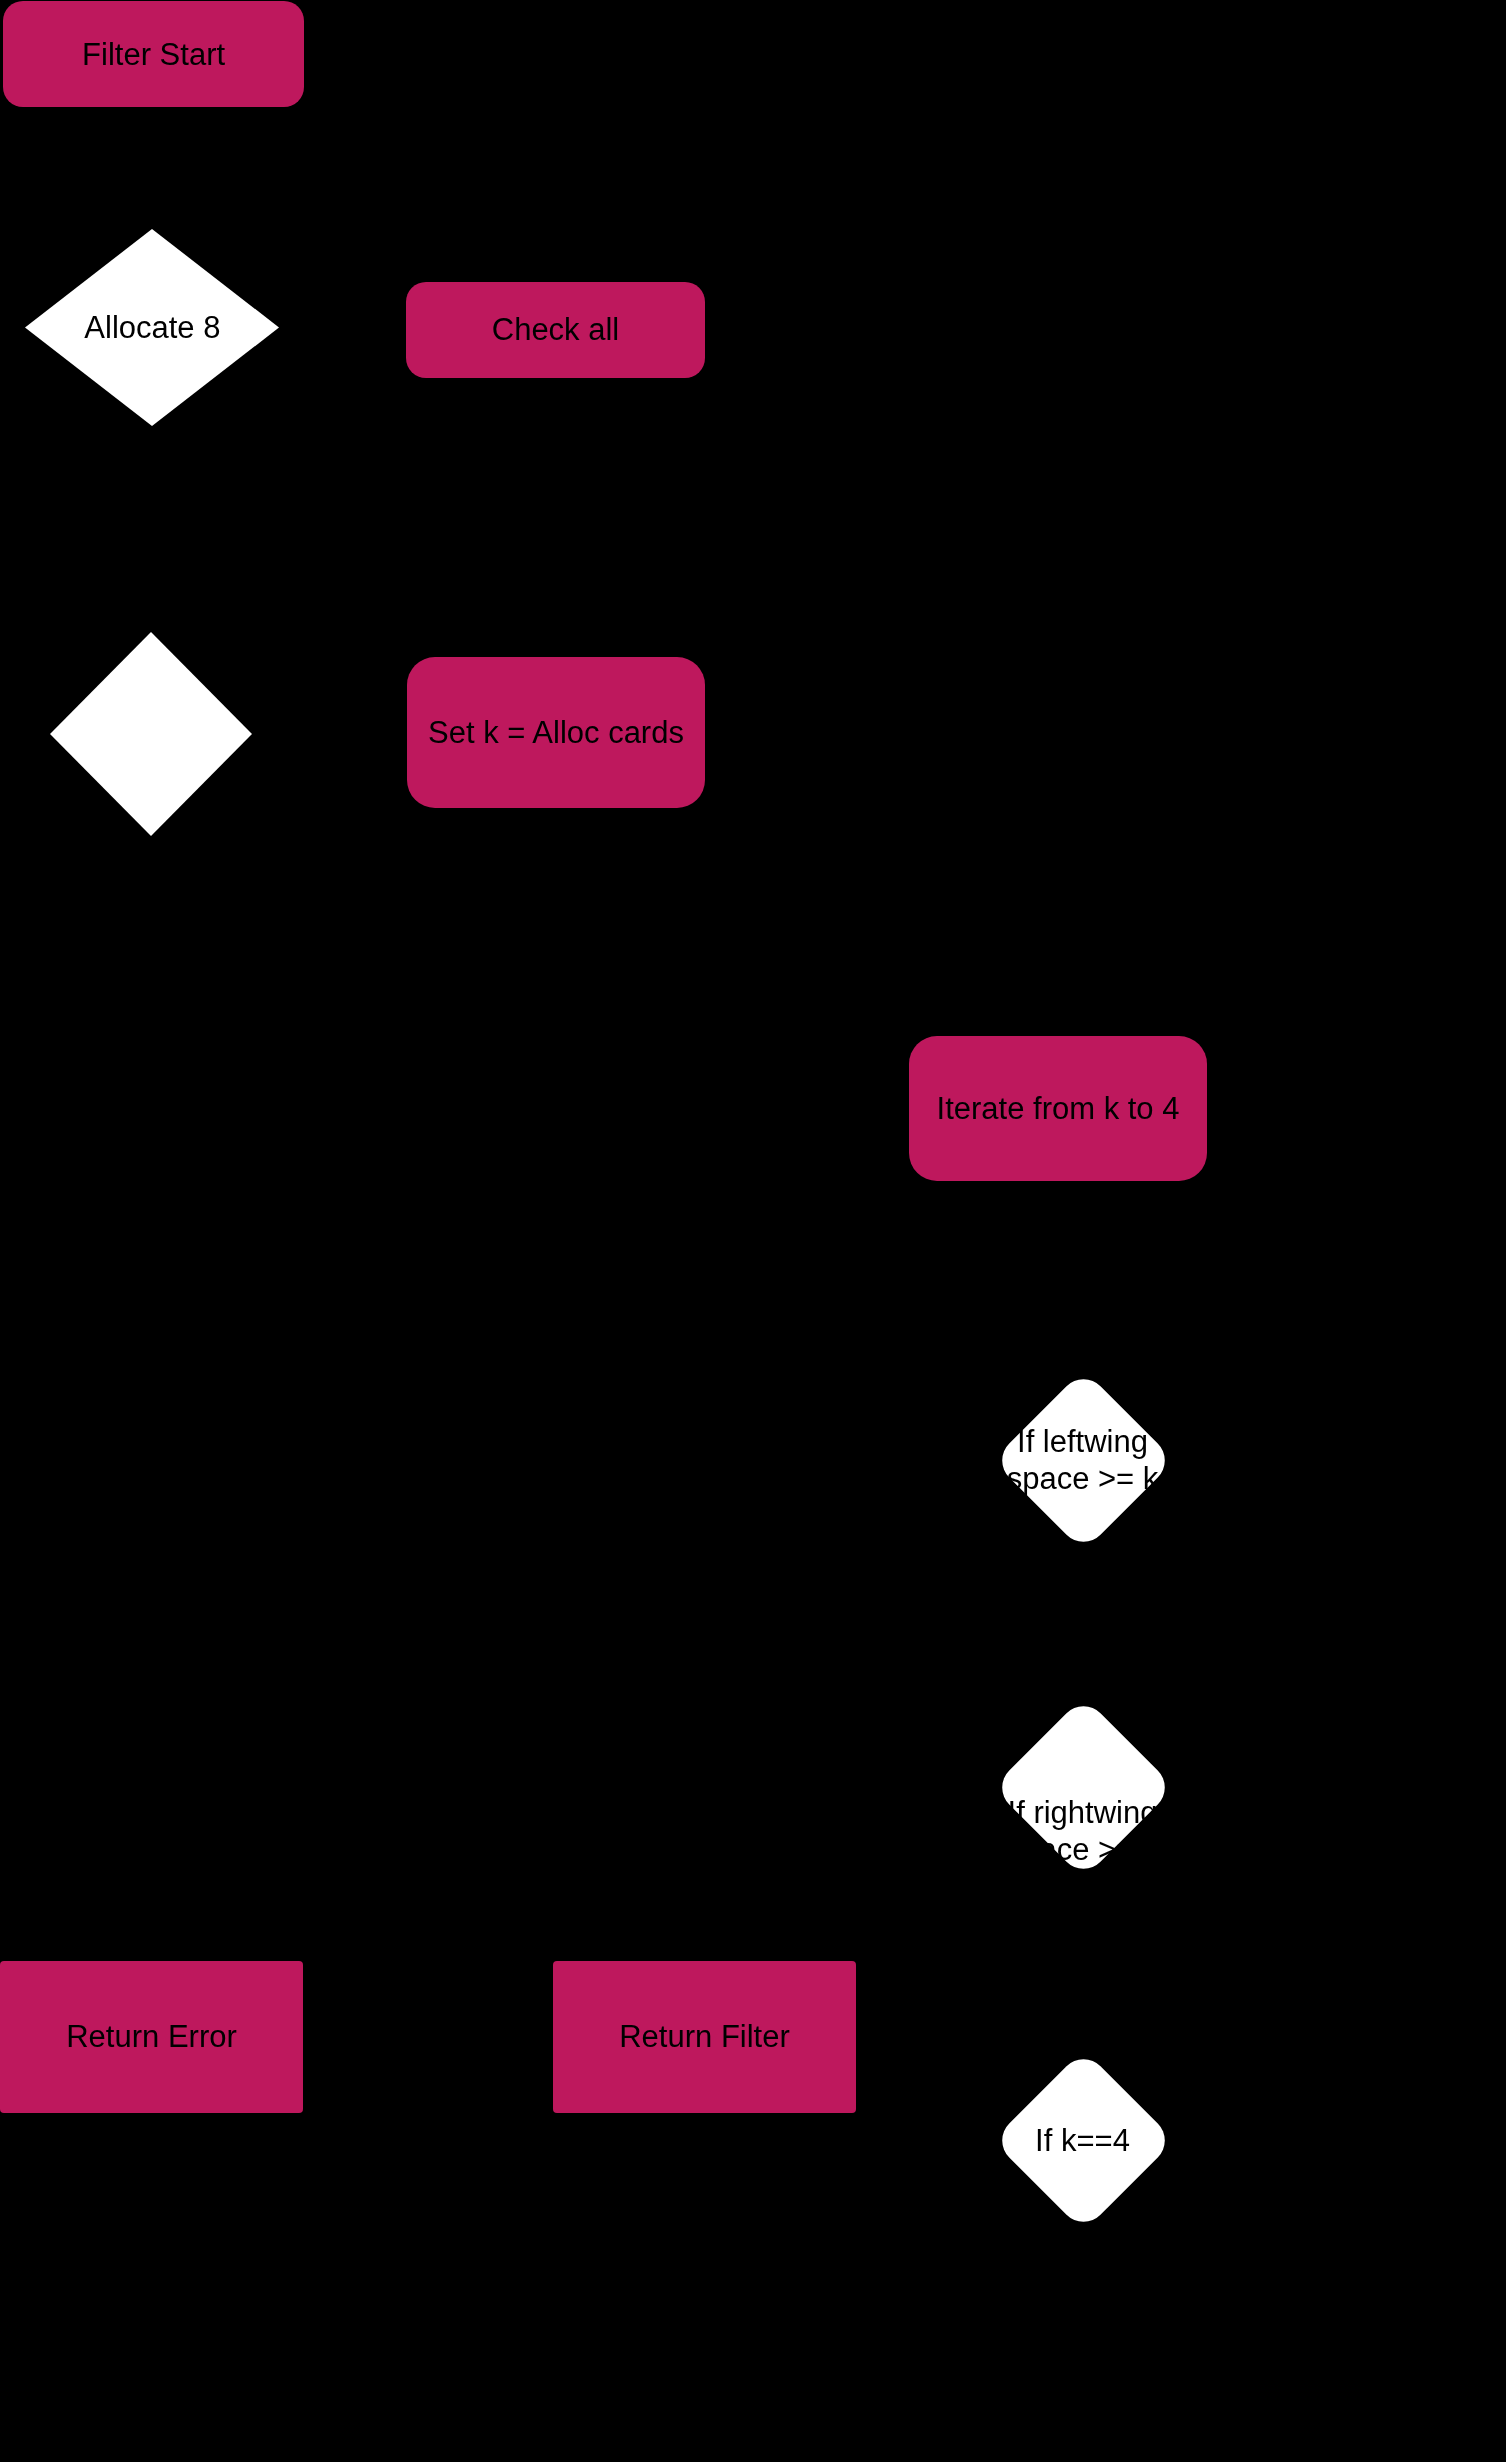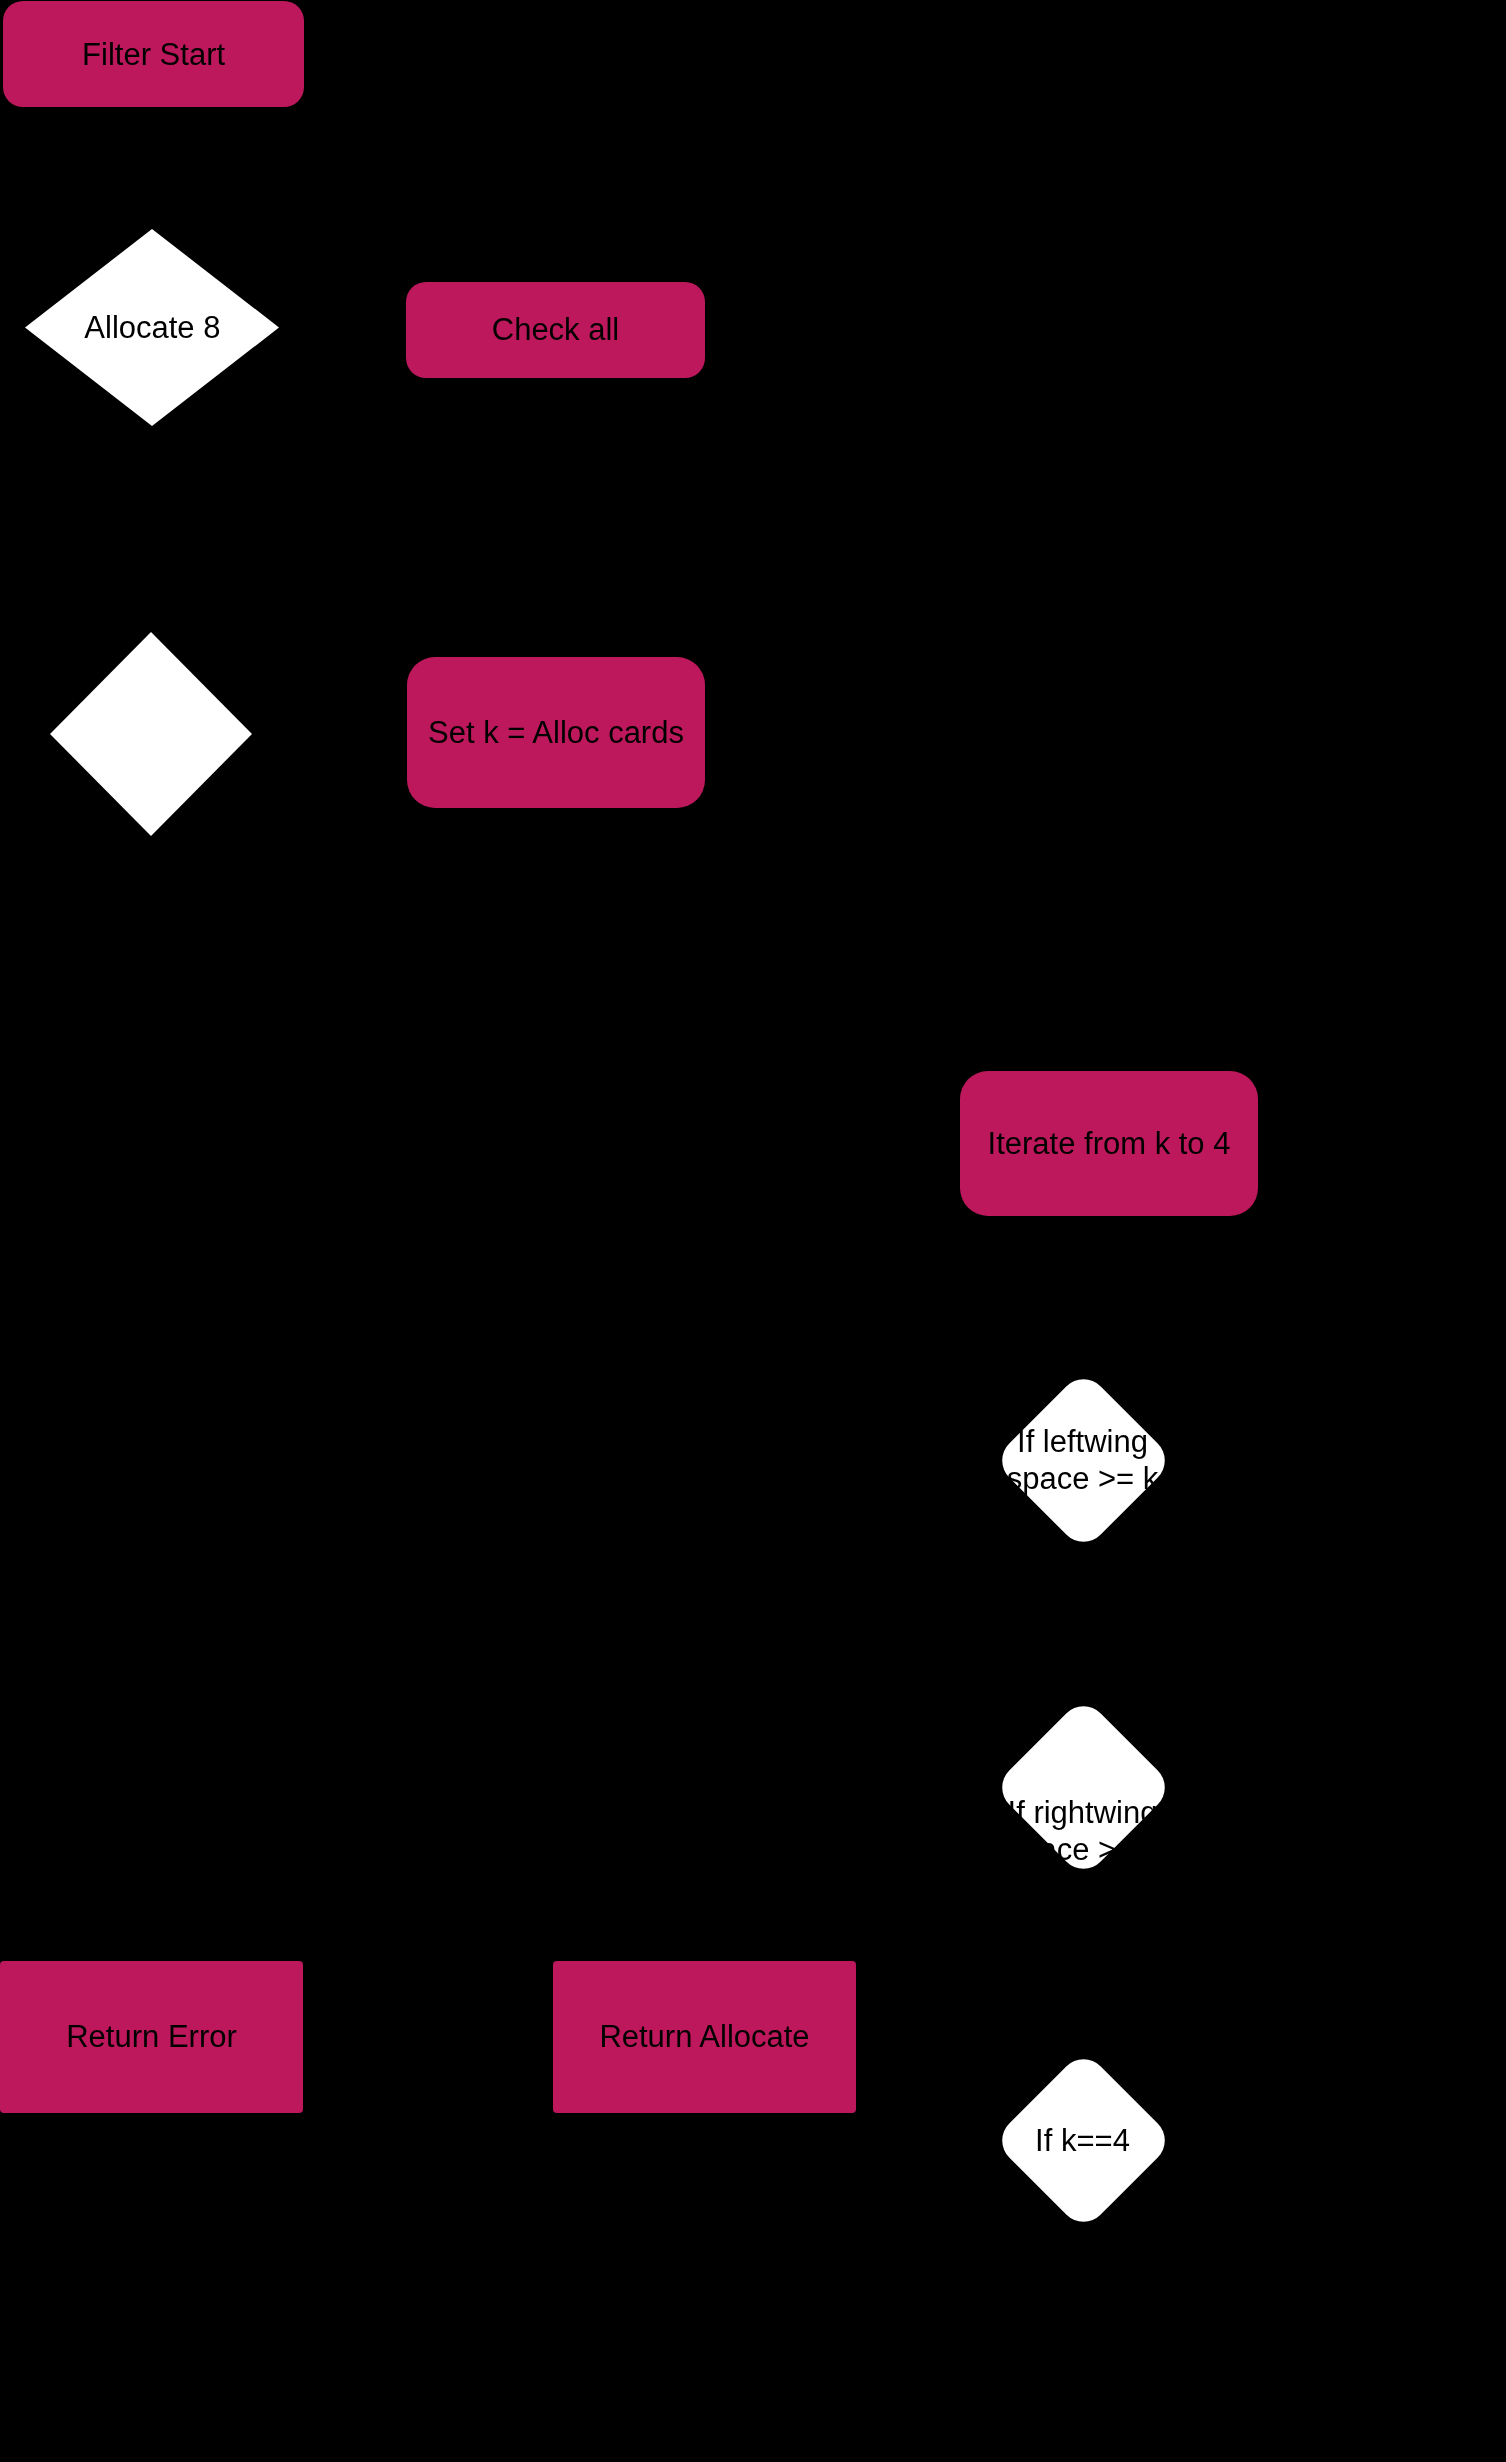--- a/index.html
+++ b/index.html
@@ -63,21 +63,21 @@
   }
 
   
   #n-filter-start   { left: 3.1px;    top: 1.3px;    width: 301px; height: 106px; }
   #n-allocate-8-sh  { left: 25px;   top: 229px;  width: 254px; height: 197px; }
   #n-allocate-8-lb  { left: 26.4px;   top: 290px;  width: 252px; height: 75px; }
   #n-check-all      { left: 406px;  top: 282px;  width: 299px; height: 96px; }
   #n-allocate-124-sh{ left: 50px;   top: 632px; width: 202px; height: 204px; }
   #n-allocate-124-lb{ left: 12.6px;   top: 696px; width: 277px; height: 75px; }
   #n-set-k          { left: 407px;  top: 657px; width: 298px; height: 151px; }
-  #n-iterate        { left: 960px; top: 1036px; width: 298px; height: 145px; margin-top: 35px; }
+  #n-iterate        { left: 909px; top: 1036px; width: 298px; height: 145px; }
   #n-if-leftwing-sh { left: 1019px; top: 1396px; }
   #n-if-leftwing-lb { left: 982px; top: 1416px; width: 201px; height: 88px; }
   #n-if-rightwing-sh{ left: 1019px; top: 1723px; }
   #n-if-rightwing-lb{ left: 982px; top: 1743px; width: 201px; height: 88px; margin-top: 44px; }
   #n-return-error   { left: 0px;    top: 1961px; width: 303px; height: 152px; }
   #n-return-success { left: 553px;  top: 1961px; width: 303px; height: 152px; }
   #n-if-k4-sh       { left: 1019px; top: 2076px; }
   #n-if-k4-lb       { left: 982px; top: 2103px; width: 201px; height: 75px; }
 </style>
 </head>
@@ -116,20 +116,20 @@
   <div id="n-if-rightwing-lb" class="node-label">
     <span>If rightwing</span>
     <span>space &gt;= k</span>
   </div>
 
   <div id="n-return-error" class="node sharprect">
     <span>Return Error</span>
   </div>
 
   <div id="n-return-success" class="node sharprect">
-    <span>Return Allocate</span>
+    <span>Return Filter</span>
   </div>
 
   <div id="n-if-k4-sh" class="rdiamond-shape"></div>
   <div id="n-if-k4-lb" class="node-label">If k==4</div>
 
 </div>
 
 
 </body></html>

